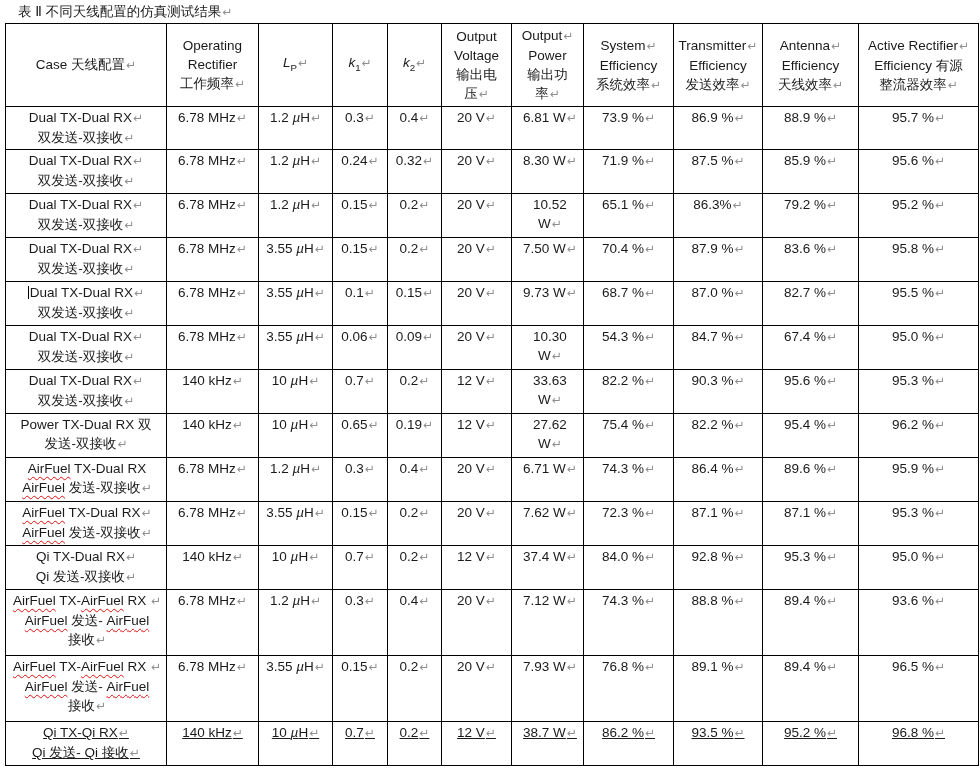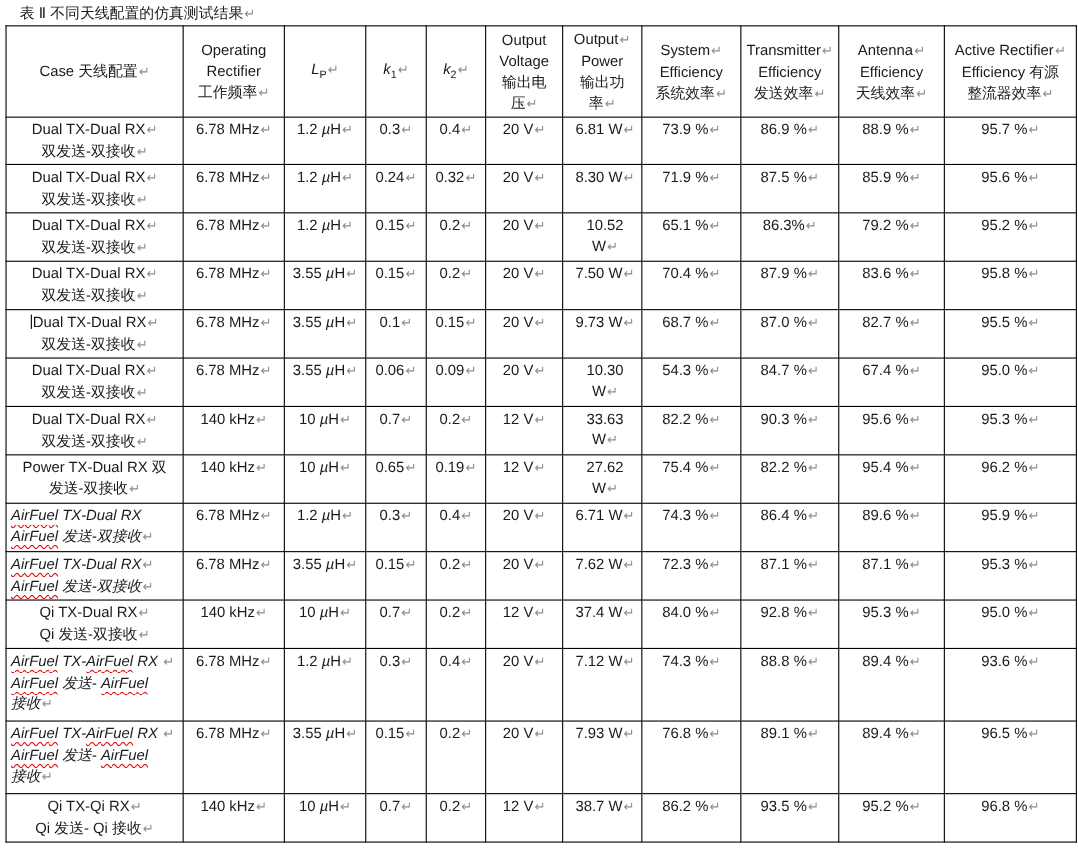--- a/index.html
+++ b/index.html
@@ -4,21 +4,21 @@
 <style>
   html,body{margin:0;padding:0;}
   body{width:980px;height:772px;background:#ffffff;position:relative;
        font-family:"Liberation Sans","DejaVu Sans",sans-serif;color:#1a1a1a;}
   #title{position:absolute;left:18px;top:3px;font-size:13.5px;line-height:18px;white-space:nowrap;}
   table{position:absolute;left:5px;top:23px;border-collapse:collapse;table-layout:fixed;}
   td,th{border:1px solid #000;padding:1px 2px;font-size:13.5px;line-height:19px;
         font-weight:normal;overflow:hidden;}
   th{vertical-align:middle;text-align:center;}
   td{vertical-align:top;text-align:center;}
-  td.left{text-align:left;padding-left:4px;font-style:italic;}
+  td.left{text-align:center;padding-left:4px;}
   td.pleft{text-align:center;padding-left:7px;}
   .ln{white-space:nowrap;}
   .mark{color:#8f8f8f;font-family:"DejaVu Sans",sans-serif;font-size:12px;padding-left:1px;}
   .it{font-style:italic;}
   sub{font-size:0.72em;}
   .sp{text-decoration:underline wavy #e01010 1px;text-underline-offset:3px;}
   .caret{display:inline-block;width:1px;height:13px;background:#000;vertical-align:-2px;margin-right:1px;}
 </style>
 </head>
 <body>
@@ -560,21 +560,21 @@
         <td>
           <div class="ln">89.1 %<span class="mark">↵</span></div>
         </td>
         <td>
           <div class="ln">89.4 %<span class="mark">↵</span></div>
         </td>
         <td>
           <div class="ln">96.5 %<span class="mark">↵</span></div>
         </td>
       </tr>
-      <tr style="height: 44px;">
+      <tr style="height: 44px; text-decoration: underline;">
         <td>
           <div class="ln">Qi TX-Qi RX<span class="mark">↵</span></div>
           <div class="ln">Qi 发送- Qi 接收<span class="mark">↵</span></div>
         </td>
         <td>
           <div class="ln">140 kHz<span class="mark">↵</span></div>
         </td>
         <td>
           <div class="ln">10 <span class="it">µ</span>H<span class="mark">↵</span></div>
         </td>

